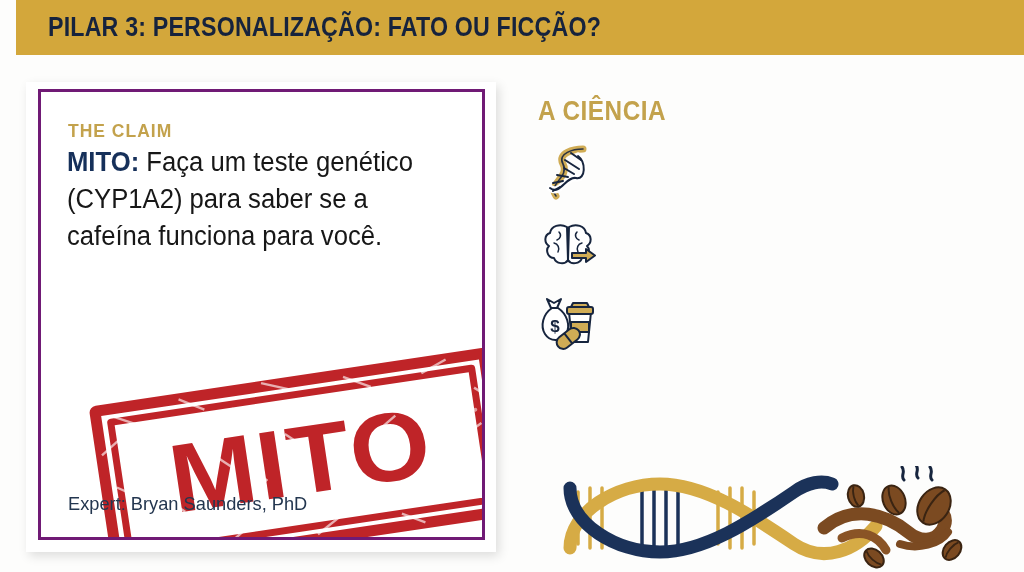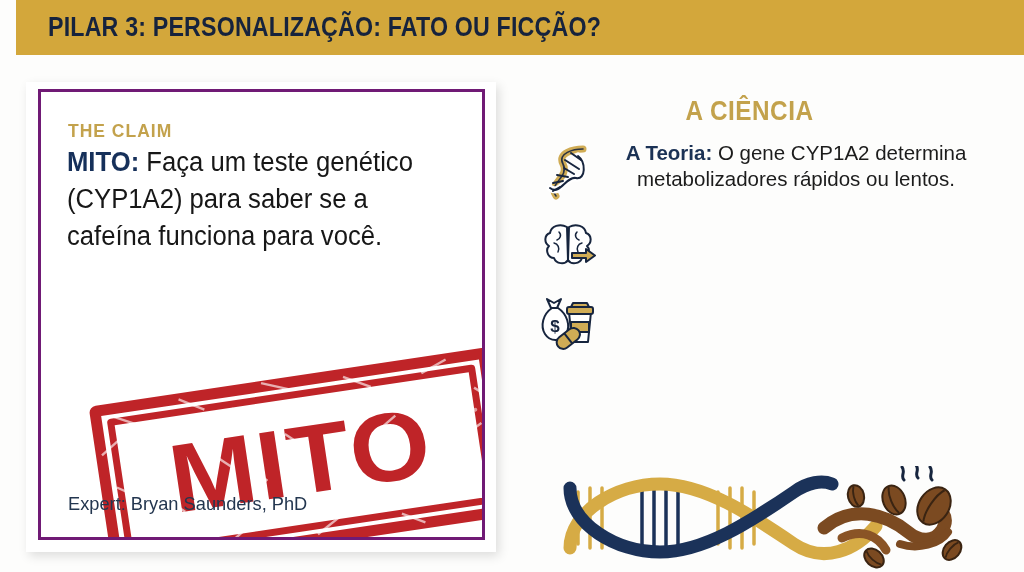--- a/index.html
+++ b/index.html
@@ -140,21 +140,20 @@
     pointer-events: none;
     opacity: 0.75;
   }
 
   
   .science-col {
     position: absolute;
     left: 538px;
     top: 96px;
     width: 470px;
-    text-align: center;
   }
   .science-heading {
     font-family: "Liberation Sans Narrow", "Liberation Sans", sans-serif;
     font-size: 27px;
     font-weight: bold;
     letter-spacing: 0.6px;
     color: #C3A24C;
     transform: scaleX(0.9);
     transform-origin: left center;
     white-space: nowrap;
@@ -273,21 +272,20 @@
         <g stroke="#17253E" stroke-width="2" stroke-linecap="round">
           <line x1="13" y1="47" x2="20" y2="43"></line>
           <line x1="13" y1="39" x2="23" y2="37"></line>
           <line x1="17" y1="31" x2="28" y2="33"></line>
           <line x1="24" y1="24" x2="34" y2="30"></line>
           <line x1="25" y1="16" x2="39" y2="25"></line>
           <line x1="31" y1="9" x2="41" y2="16"></line>
         </g>
       </svg>
     </div>
-    <div class="sci-body"><span class="lead">A Teoria:</span><span> O gene CYP1A2 determina metabolizadores rápidos ou lentos.</span></div>
   </div>
 
   <div class="sci-item">
     <div class="sci-icon">
       <svg width="58" height="56" viewBox="0 0 58 56">
         <g fill="#FFFFFF" stroke="#17253E" stroke-width="2" stroke-linejoin="round">
           <path d="M27 8 C20 4, 11 7, 10 14 C4 16, 4 24, 9 27 C5 31, 8 39, 14 39
                    C16 45, 25 46, 28 41 Z"></path>
           <path d="M29 8 C36 4, 45 7, 46 14 C52 16, 52 24, 47 27 C51 31, 48 39, 42 39
                    C40 45, 31 46, 28 41 Z"></path>

